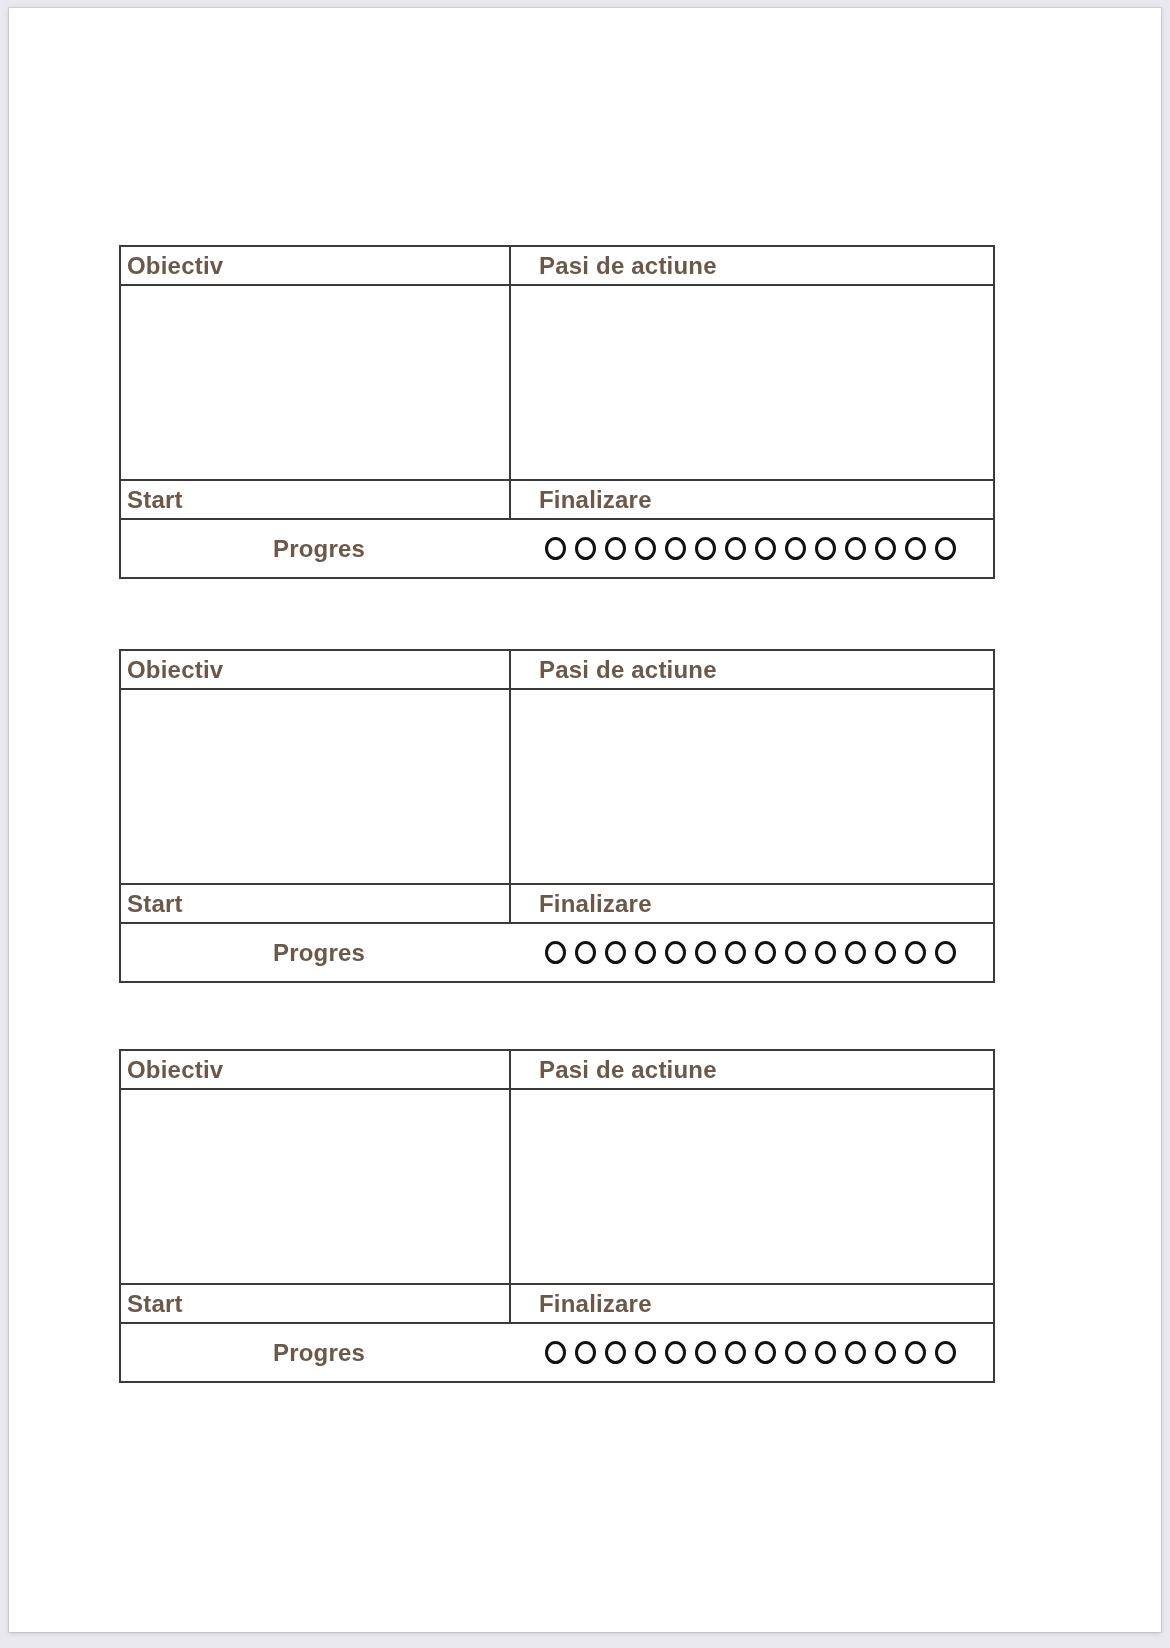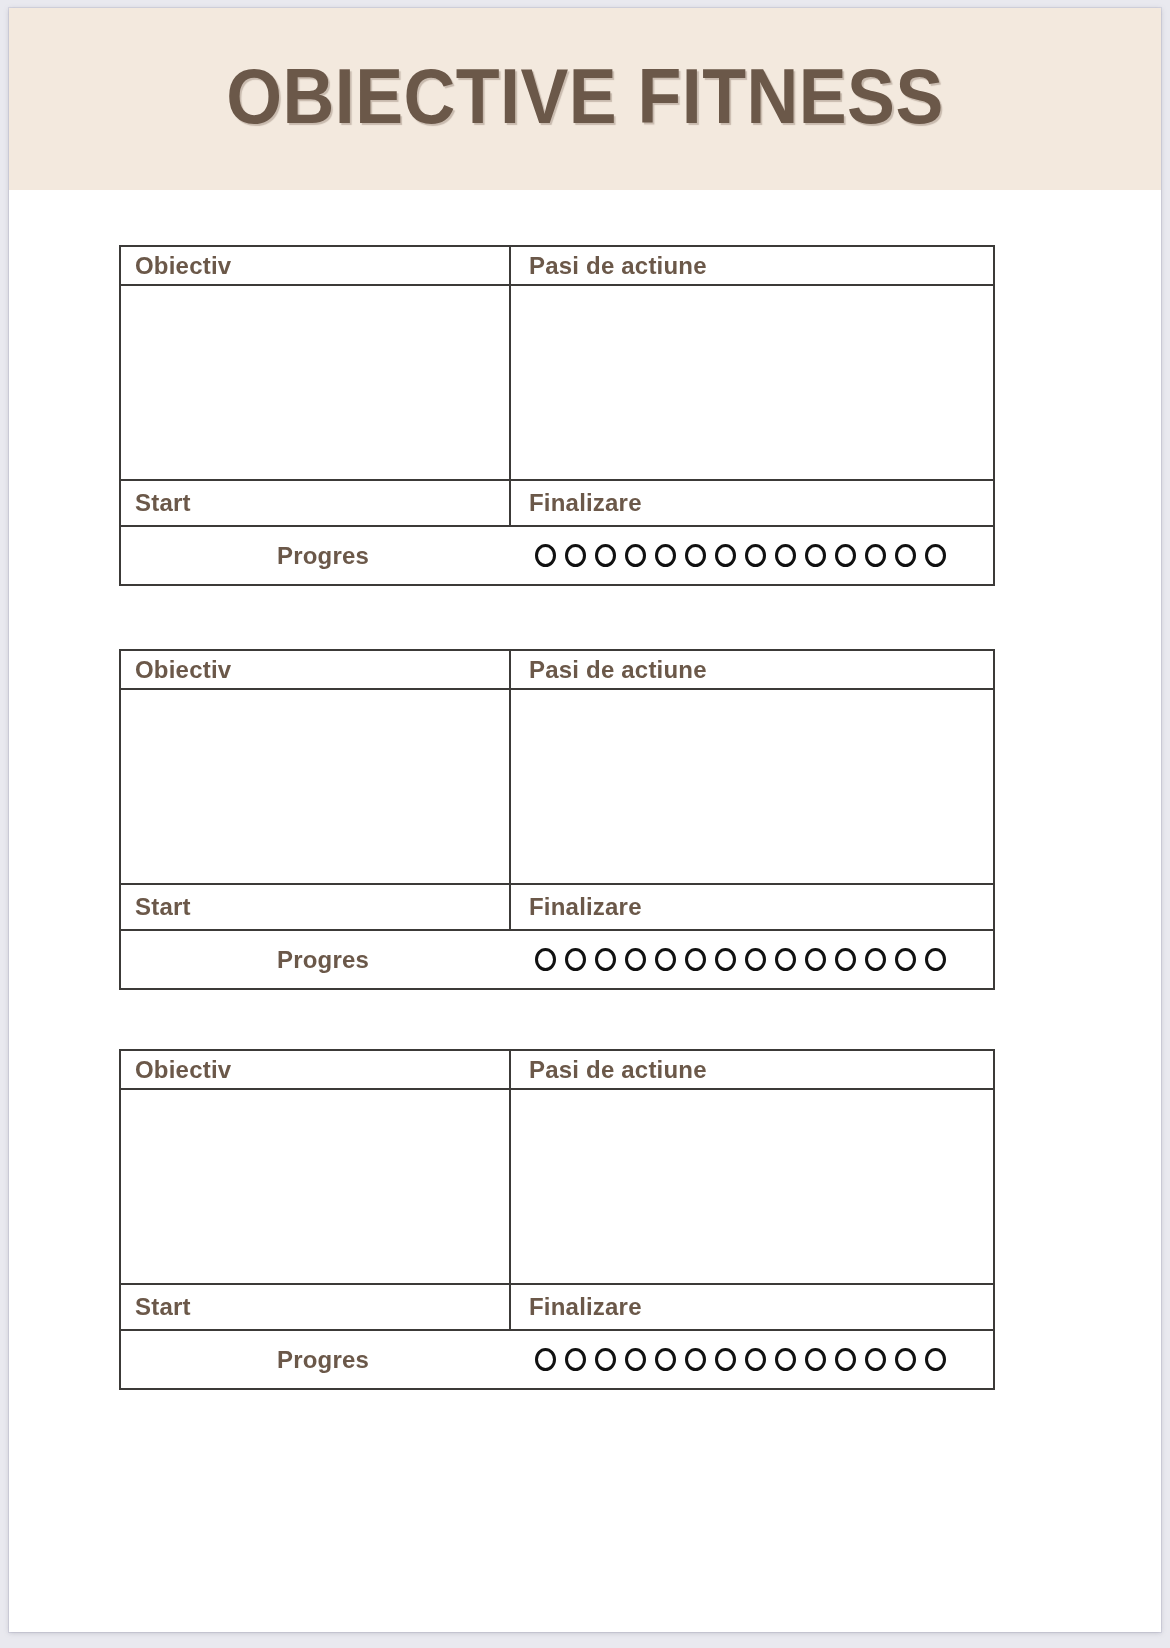--- a/index.html
+++ b/index.html
@@ -74,37 +74,37 @@
   .goal-table.t2 { top: 459px; }
   .goal-table.t3 { top: 859px; }
 
   .row {
     display: flex;
     width: 100%;
     box-sizing: border-box;
   }
   .row.head-row   { height: 39px;  border-bottom: 2px solid #3c3a38; }
   .row.write-row  { height: 195px; border-bottom: 2px solid #3c3a38; }
-  .row.date-row   { height: 46px;  border-bottom: 2px solid #3c3a38; }
+  .row.date-row   { height: 39px;  border-bottom: 2px solid #3c3a38; }
   .row.prog-row   { height: 57px; }
 
   .cell-left {
     width: 390px;
     box-sizing: border-box;
     border-right: 2px solid #3c3a38;
     display: flex;
     align-items: center;
-    padding-left: 14px;
+    padding-left: 6px;
   }
   .cell-right {
     flex: 1;
     box-sizing: border-box;
     display: flex;
     align-items: center;
-    padding-left: 18px;
+    padding-left: 28px;
   }
   .prog-row .cell-left {
     border-right: none;
     justify-content: center;
   }
 
   .cell-label {
     font-family: "Liberation Sans", sans-serif;
     font-weight: bold;
     font-size: 24px;
@@ -128,23 +128,20 @@
     box-sizing: border-box;
     flex: 0 0 auto;
     background: transparent;
   }
 </style>
 </head>
 <body>
 
 <div class="page">
 
-  <div class="banner">
-    <div class="banner-title">OBIECTIVE FITNESS</div>
-  </div>
 
   <div class="sheet-body">
 
     <div class="goal-table t1">
       <div class="row head-row">
         <div class="cell-left">
           <span class="cell-label">Obiectiv</span>
         </div>
         <div class="cell-right">
           <span class="cell-label">Pasi de actiune</span>

